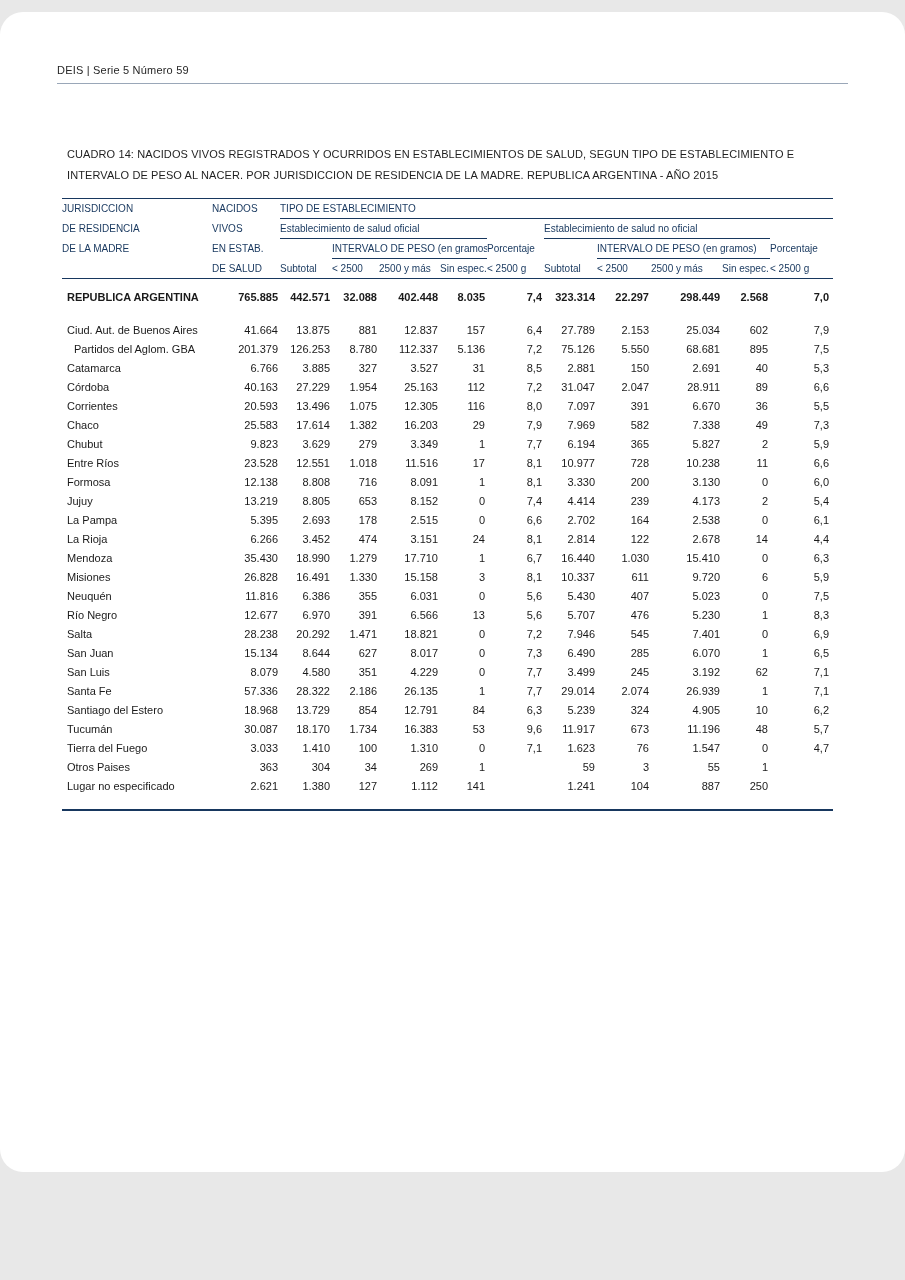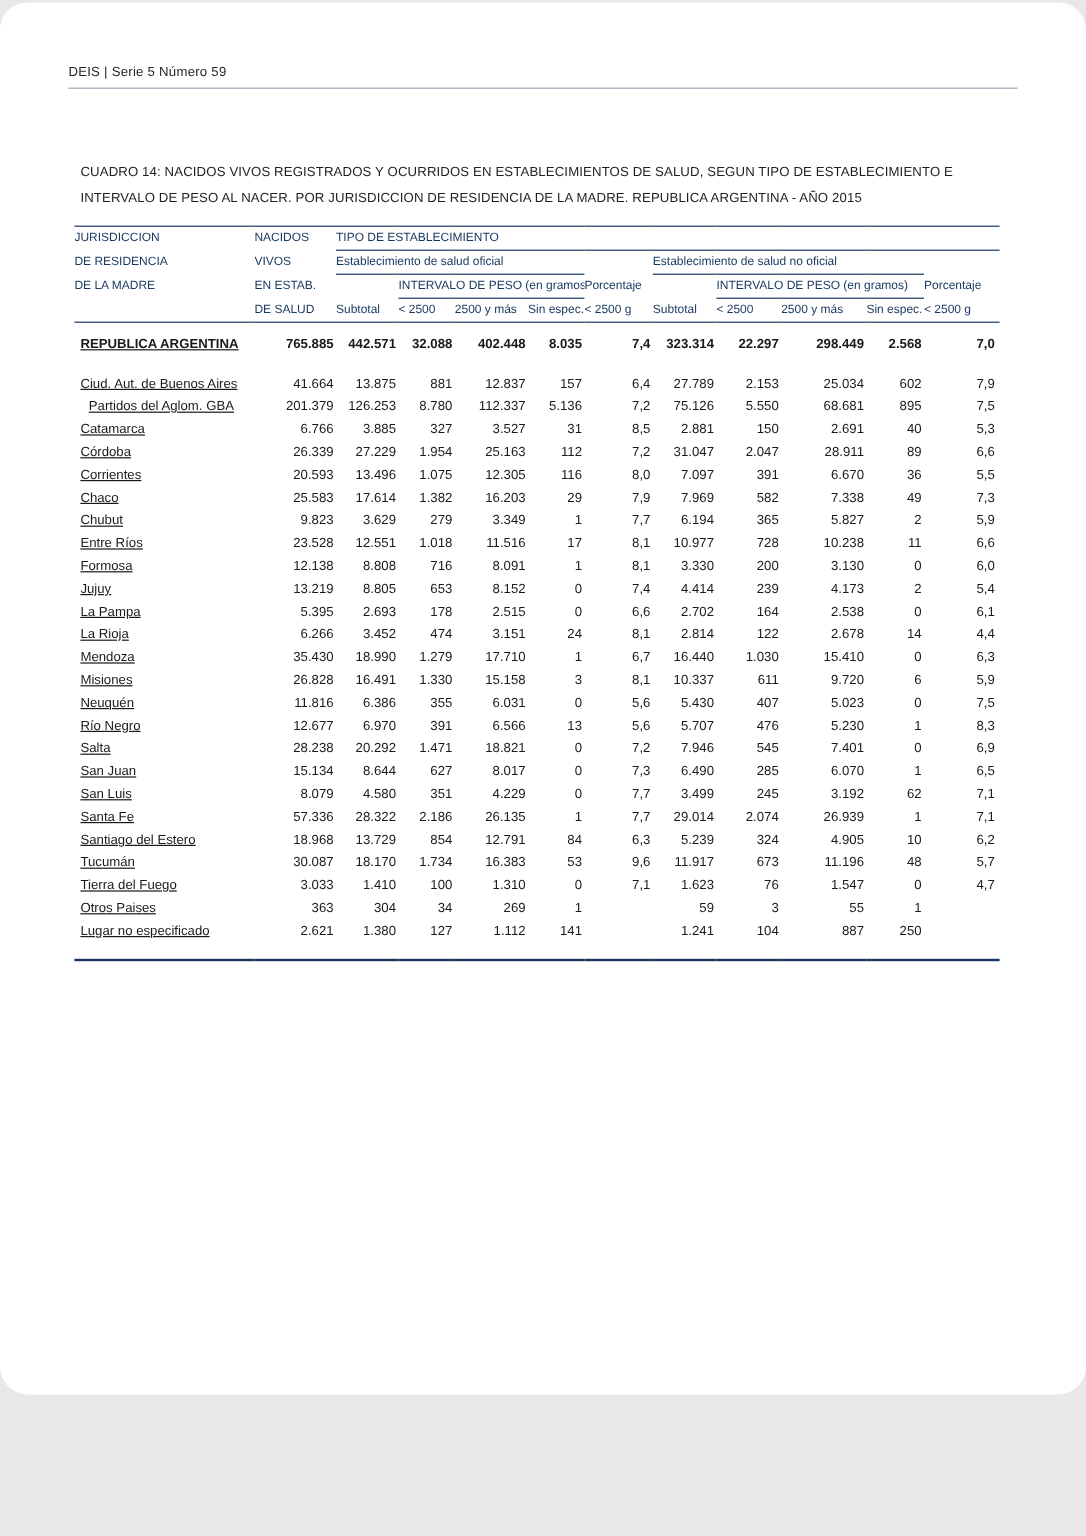--- a/index.html
+++ b/index.html
@@ -6,21 +6,21 @@
     --accent:#17375E;
     --ink:#1a1a1a;
   }
   *{box-sizing:border-box;margin:0;padding:0;}
   html,body{background:#e8e8e8;}
   body{font-family:"Liberation Sans",sans-serif;}
   .page{
     position:relative;
     width:905px;height:1160px;
     background:#ffffff;
-    margin:2px auto;
+    margin:12px auto;
     overflow:hidden;
     border-radius:23px;
   }
   .top-header{
     position:absolute;left:57px;top:52px;
     font-size:11px;color:#262626;letter-spacing:.2px;
   }
   .header-rule{
     position:absolute;left:57px;top:71px;width:791px;height:0;
     border-top:1px solid #9aa7b8;
@@ -49,21 +49,21 @@
   .stats thead tr.last-head th{
     border-bottom:1.5px solid var(--accent);
   }
   .bb{border-bottom:1px solid var(--accent);}
   .stats td{
     font-size:11px;color:var(--ink);
     height:19px;padding:0;
     white-space:nowrap;overflow:hidden;
     vertical-align:middle;
   }
-  .stats td.jur{text-align:left;padding-left:5px;text-decoration:underline;}
+  .stats td.jur{text-align:left;padding-left:5px;}
   .stats td.jur.indent{padding-left:12px;}
   .stats td.num{text-align:right;padding-right:2px;}
   .stats td.num:last-child{padding-right:4px;}
   .stats tbody tr:first-child td{padding-top:9px;height:28px;}
   .stats tbody tr:last-child td{padding-bottom:14px;height:33px;}
   .stats tbody tr.total-row td{font-weight:bold;}
   .stats tbody tr.spacer-row td{height:14px;}
   .page-number{
     position:absolute;left:57px;top:1205px;
     font-size:11px;color:#262626;
@@ -193,21 +193,21 @@
           <td class="num">31</td>
           <td class="num">8,5</td>
           <td class="num">2.881</td>
           <td class="num">150</td>
           <td class="num">2.691</td>
           <td class="num">40</td>
           <td class="num">5,3</td>
         </tr>
         <tr>
           <td class="jur">Córdoba</td>
-          <td class="num">26.339</td>
+          <td class="num">40.163</td>
           <td class="num">27.229</td>
           <td class="num">1.954</td>
           <td class="num">25.163</td>
           <td class="num">112</td>
           <td class="num">7,2</td>
           <td class="num">31.047</td>
           <td class="num">2.047</td>
           <td class="num">28.911</td>
           <td class="num">89</td>
           <td class="num">6,6</td>

